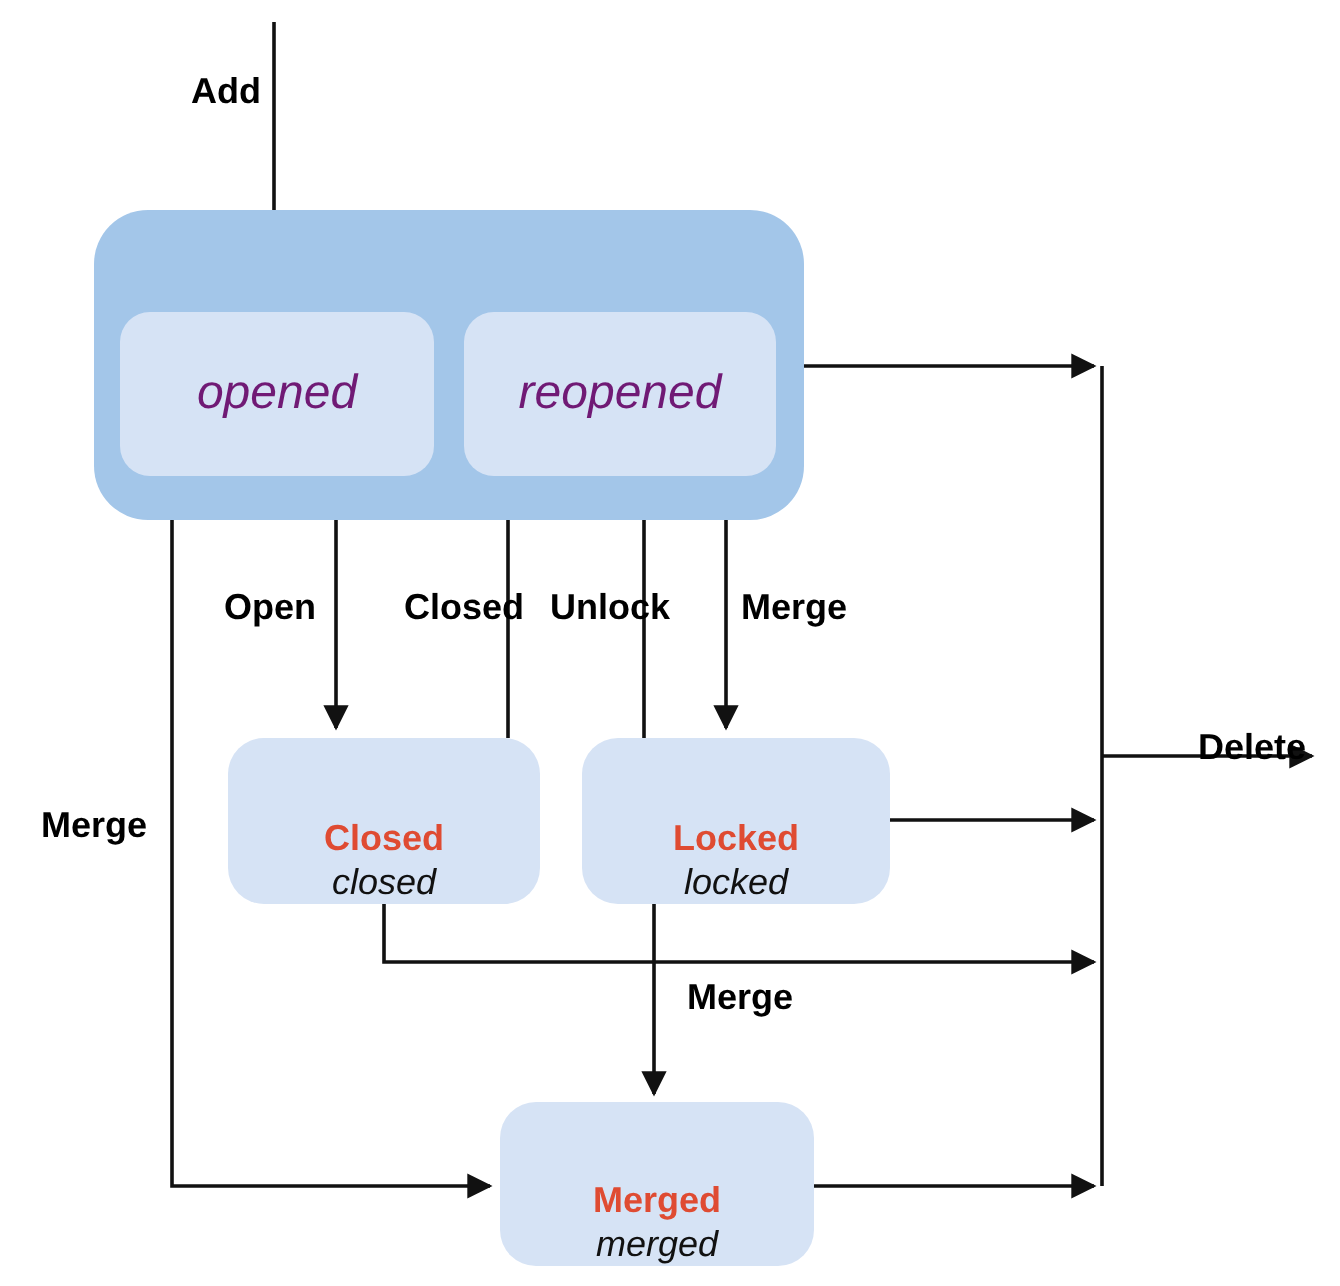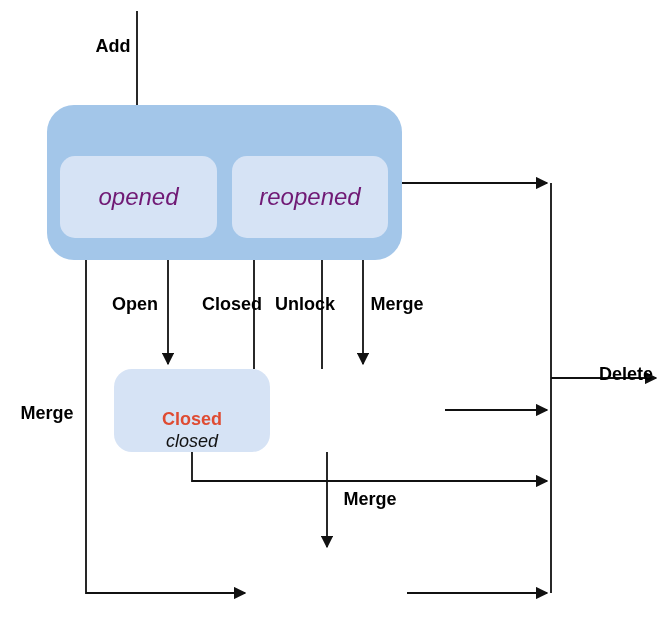--- a/index.html
+++ b/index.html
@@ -85,21 +85,29 @@
     <div class="substate reopened">
       <span>reopened</span>
     </div>
   </div>
 
   <div class="state closed">
     <span class="t">Closed</span>
     <span class="s">closed</span>
   </div>
 
+  <div class="state locked">
+    <span class="t">Locked</span>
+    <span class="s">locked</span>
+  </div>
 
+  <div class="state merged">
+    <span class="t">Merged</span>
+    <span class="s">merged</span>
+  </div>
 
   <span class="edge-label lbl-add">Add</span>
   <span class="edge-label lbl-close">Open</span>
   <span class="edge-label lbl-reopen">Closed</span>
   <span class="edge-label lbl-unlock">Unlock</span>
   <span class="edge-label lbl-lock">Merge</span>
   <span class="edge-label lbl-merge-left">Merge</span>
   <span class="edge-label lbl-merge-mid">Merge</span>
   <span class="edge-label lbl-delete">Delete</span>
 

